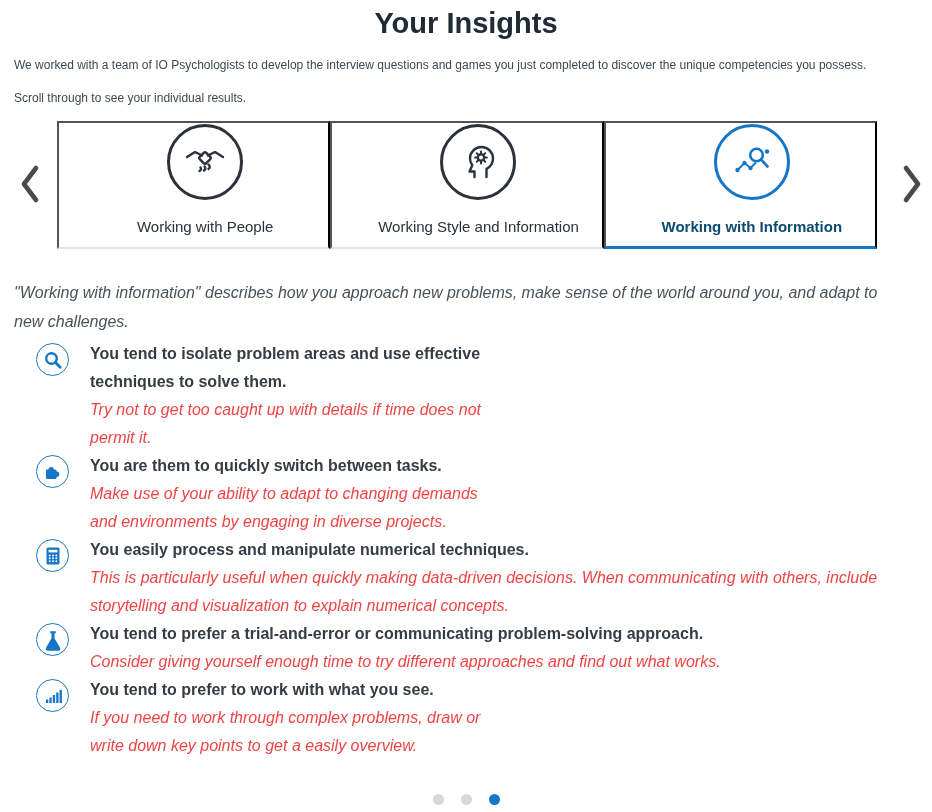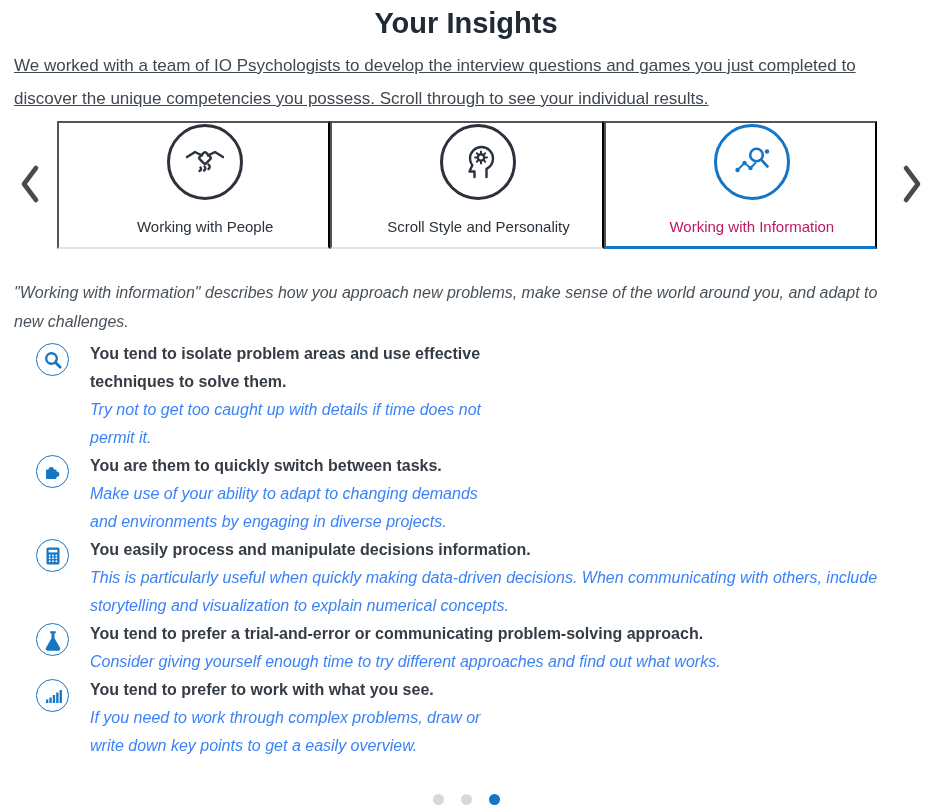--- a/index.html
+++ b/index.html
@@ -15,21 +15,21 @@
     width:932px;height:812px;overflow:hidden;background:#fff;
     font-family:"Liberation Sans",sans-serif;color:var(--text);
     position:relative;
   }
   .page-title{
     margin:6px 8px 9px;text-align:center;
     font-size:29px;line-height:34px;font-weight:600;color:#212b36;
   }
   .intro{
     margin:0 14px;max-width:880px;
-    font-size:17px;line-height:33px;color:#3f4750;text-decoration:underline;
+    font-size:12px;line-height:33px;color:#3f4750;
   }
   
   .carousel{position:relative;margin-top:6px;}
   .chev{
     position:absolute;top:43px;width:26px;height:40px;
     background:none;border:none;padding:0;cursor:pointer;color:#4a4a4a;
   }
   .chev-left{left:18px;}
   .chev-right{right:6px;}
   .tabs{display:flex;margin:0 55px 0 57px;}
@@ -41,37 +41,37 @@
   .tab.active{border-bottom:3px solid var(--accent);color:var(--accent);padding-bottom:10px;}
   .tab-circle{
     width:76px;height:76px;border-radius:50%;
     border:3px solid currentColor;
     display:flex;align-items:center;justify-content:center;
   }
   .tab.active .tab-circle{border-width:3.5px;}
   .tab-label{
     margin-top:17px;font-size:15px;line-height:19px;color:#2a323b;font-weight:400;
   }
-  .tab.active .tab-label{font-weight:400;color:#be185d;}
+  .tab.active .tab-label{font-weight:700;color:#0c4a6e;}
   
   .panel-desc{
     margin:29px 14px 0;max-width:895px;
     font-style:italic;font-size:16px;line-height:29px;color:#49525a;
   }
   .insights{margin-top:4px;}
   .insight{display:flex;align-items:flex-start;}
   .insight-icon{
     flex:0 0 auto;width:33px;height:33px;margin:3px 0 0 36px;
     border:1.5px solid var(--accent);border-radius:50%;color:var(--accent);
     display:flex;align-items:center;justify-content:center;
   }
   .insight-text{margin-left:21px;font-size:16px;line-height:28px;}
   .insight-text.narrow{max-width:405px;}
   .headline{font-weight:700;color:#353c44;}
-  .advice{font-style:italic;color:#3b82f6;}
+  .advice{font-style:italic;color:#ef4444;}
   
   .dots{
     position:absolute;left:0;right:0;bottom:7px;
     display:flex;justify-content:center;gap:17px;
   }
   .dot{
     width:11px;height:11px;border-radius:50%;background:var(--dot);
     border:none;padding:0;cursor:pointer;
   }
   .dot.active{background:var(--accent);}
@@ -116,21 +116,21 @@
         <svg width="44" height="44" viewBox="0 0 44 44">
           <g fill="none" stroke="currentColor" stroke-width="2.4" stroke-linecap="round" stroke-linejoin="round">
             <path d="M18.5 37 v-5.5 h-5 l2.8 -6.2 c-1.5 -2 -2.3 -4.3 -2.3 -6.8 A11.5 11.5 0 0 1 25.5 7 c6.3 0 11.5 5.2 11.5 11.5 0 4.6 -2.6 8.4 -6.5 10.3 V37"></path>
             <circle cx="25" cy="17.5" r="3.2"></circle>
             <g stroke-width="2">
               <path d="M25 11.6 v2.2 M25 21.2 v2.2 M19.1 17.5 h2.2 M28.7 17.5 h2.2 M20.8 13.3 l1.6 1.6 M27.6 20.1 l1.6 1.6 M29.2 13.3 l-1.6 1.6 M22.4 20.1 l-1.6 1.6"></path>
             </g>
           </g>
         </svg>
       </span>
-      <span class="tab-label">Scroll Style and Personality</span>
+      <span class="tab-label">Working Style and Information</span>
     </button>
 
     <button class="tab active">
       <span class="tab-circle">
         <svg width="44" height="44" viewBox="0 0 44 44">
           <g stroke="currentColor" fill="none">
             <circle cx="26.5" cy="15" r="6.3" stroke-width="2.6"></circle>
             <line x1="31.2" y1="19.7" x2="37.5" y2="26.5" stroke-width="2.6" stroke-linecap="round"></line>
             <polyline points="7.5,30 14.5,23 20.5,28 26,22.5" stroke-width="2"></polyline>
           </g>
@@ -202,21 +202,21 @@
           <circle cx="9.7" cy="15.3" r="1"></circle>
             <circle cx="13" cy="15.3" r="1"></circle>
             <circle cx="16.3" cy="15.3" r="1"></circle>
           <circle cx="9.7" cy="18.2" r="1"></circle>
             <circle cx="13" cy="18.2" r="1"></circle>
             <circle cx="16.3" cy="18.2" r="1"></circle>
         </g>
       </svg>
     </span>
     <div class="insight-text">
-      <div class="headline">You easily process and manipulate decisions information.</div>
+      <div class="headline">You easily process and manipulate numerical techniques.</div>
       <div class="advice">This is particularly useful when quickly making data-driven decisions. When communicating with others, include storytelling and visualization to explain numerical concepts.</div>
     </div>
   </div>
 
   <div class="insight">
     <span class="insight-icon">
       <svg width="26" height="26" viewBox="0 0 26 26">
         <path fill="currentColor" d="M10.2 4.2 h5.6 v2 h-1.3 v5 l5.5 9.6 a2 2 0 0 1 -1.7 3 H7.7 a2 2 0 0 1 -1.7 -3 l5.5 -9.6 v-5 h-1.3 z"></path>
       </svg>
     </span>

